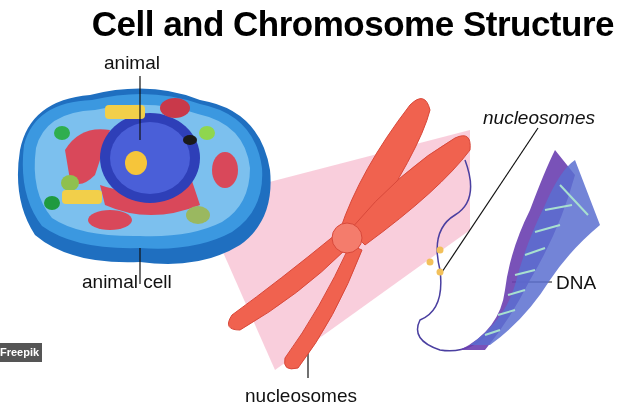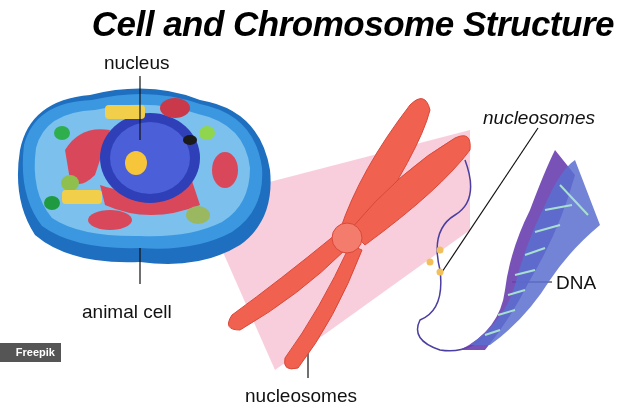--- a/index.html
+++ b/index.html
@@ -1,22 +1,22 @@
 <!DOCTYPE html>
 <html><head>
 <meta charset="utf-8">
 <style>
   html, body { margin: 0; padding: 0; background: #ffffff; }
   body { width: 630px; height: 417px; position: relative; overflow: hidden;
          font-family: "Liberation Sans", sans-serif; }
   .title { position: absolute; left: 0; top: 4px; width: 630px; text-align: right;
            padding-right: 16px; box-sizing: border-box; font-weight: bold; font-size: 35px;
-           color: #000; letter-spacing: -0.5px; font-style: italic; }
+           color: #000; letter-spacing: -0.5px; }
   .label { position: absolute; font-size: 19px; color: #111; white-space: nowrap; }
-  .badge { position: absolute; left: 0; top: 343px; width: 61px; height: 19px; background: #555;
+  .badge { position: absolute; left: 0; top: 343px; width: 42px; height: 19px; background: #555;
            color: #fff; font-weight: bold; font-size: 11px; line-height: 19px; text-align: right;
            padding-right: 6px; box-sizing: border-box; }
   svg.art { position: absolute; left: 0; top: 0; }
 </style>
 </head>
 <body>
 
 <svg class="art" width="630" height="417" viewBox="0 0 630 417">
 
   <polygon points="200,200 470,130 470,230 275,370" fill="#f8c6d6" opacity="0.85"></polygon>
@@ -74,18 +74,18 @@
       <line x1="515" y1="275" x2="535" y2="270"></line>
       <line x1="525" y1="255" x2="545" y2="248"></line>
       <line x1="535" y1="232" x2="560" y2="225"></line>
       <line x1="545" y1="210" x2="572" y2="205"></line>
       <line x1="560" y1="185" x2="588" y2="215"></line>
     </g>
   </g>
 </svg>
 
 <div class="title">Cell and Chromosome Structure</div>
-<div class="label" style="left:104px; top:52px;">nucleus</div>
-<div class="label" style="left:82px; top:301px;text-align:center;">animal cell</div>
+<div class="label" style="left:104px; top:52px;">animal</div>
+<div class="label" style="left:82px; top:271px;text-align:center;">animal cell</div>
 <div class="label" style="left:245px; top:385px;">nucleosomes</div>
 <div class="label" style="left:483px; top:107px;font-style:italic;">nucleosomes</div>
 <div class="label" style="left:556px; top:272px;">DNA</div>
 <div class="badge">Freepik</div>
 
 </body></html>

